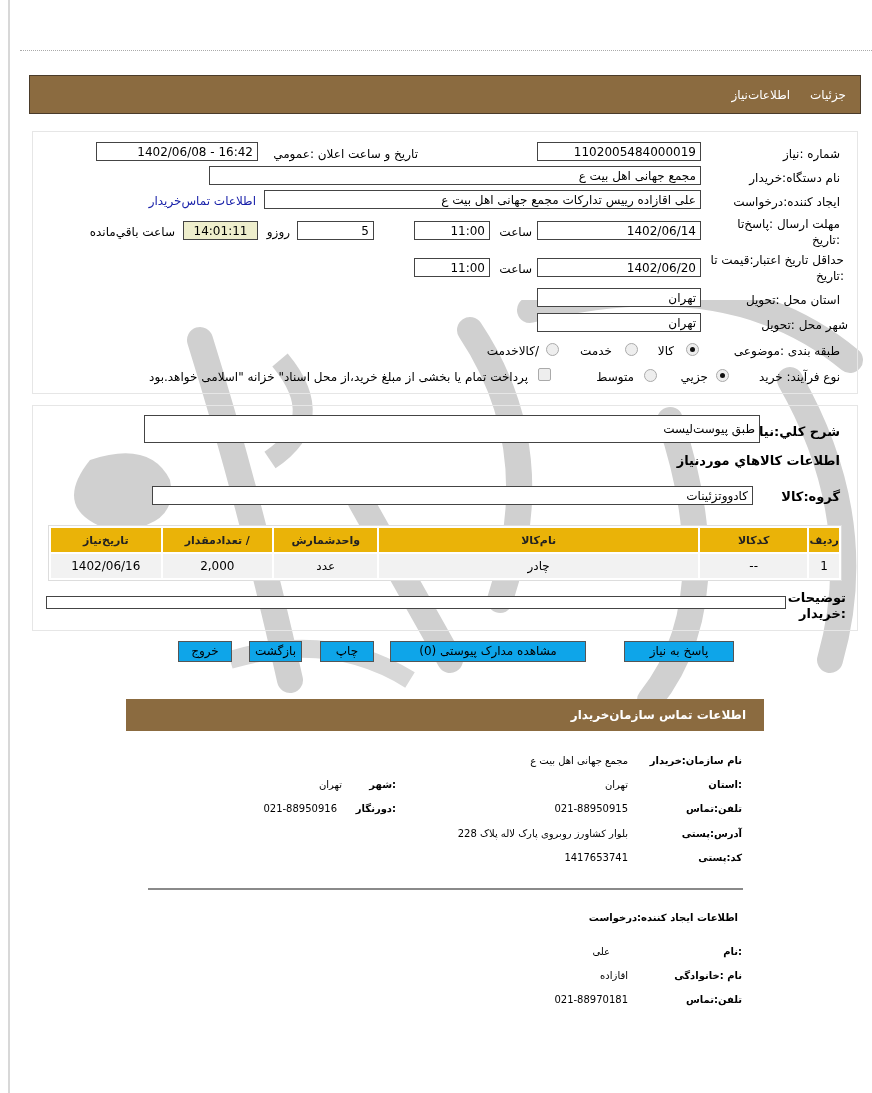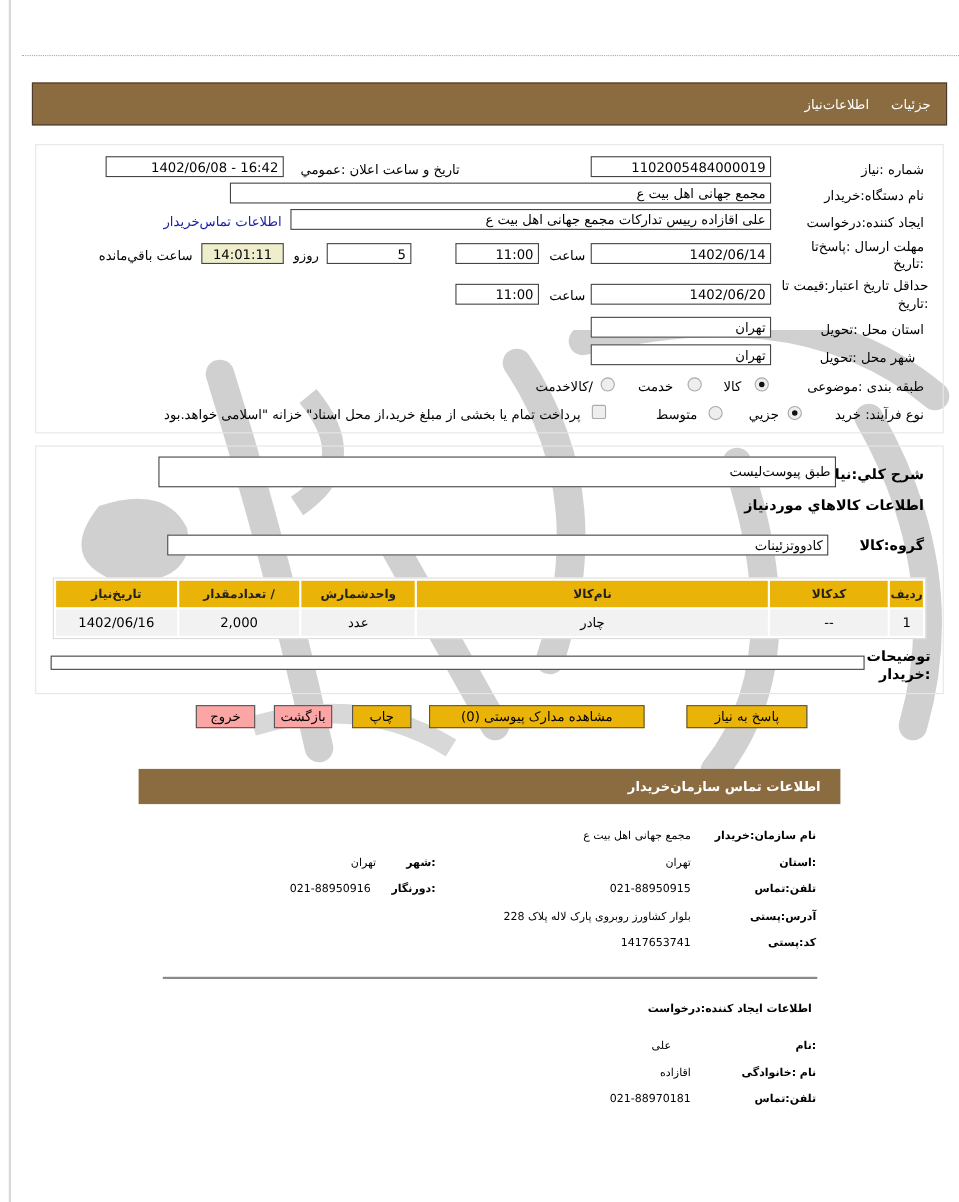--- a/index.html
+++ b/index.html
@@ -28,22 +28,22 @@
     .checkbox { position: absolute; width: 13px; height: 13px; border: 1px solid #aaa; background: #eee; border-radius: 2px; z-index: 2; }
 
     .bold { font-weight: bold; }
     .big { font-size: 13px; }
 
     table.items { position: absolute; left: 48px; top: 525px; width: 794px; border-collapse: separate; border-spacing: 2px; background: #fff; border: 1px solid #ddd; direction: rtl; z-index: 2; font-size: 11px; }
     table.items th { background: #eab308; color: #222; font-weight: bold; height: 24px; font-size: 11px; }
     table.items td { background: #f2f2f2; height: 24px; text-align: center; font-size: 12px; }
 
     .btn { position: absolute; height: 21px; border: 1px solid #555; font-size: 12px; text-align: center; line-height: 18px; direction: rtl; z-index: 2; cursor: pointer; }
-    .btn.green { background: #eab308; }
-    .btn.pink { background: #fca5a5; }
+    .btn.green { background: #0ea5e9; }
+    .btn.pink { background: #0ea5e9; }
 
     .section-bar { position: absolute; left: 126px; top: 699px; width: 638px; height: 32px; background: #8b6b40; z-index: 2; }
     .section-bar span { position: absolute; right: 18px; top: 9px; color: #fff; font-weight: bold; font-size: 12px; direction: rtl; }
 
     .c-lbl { position: absolute; direction: rtl; font-weight: bold; font-size: 10px; color: #000; white-space: nowrap; z-index: 2; }
     .c-val { position: absolute; direction: rtl; font-size: 10px; color: #000; white-space: nowrap; z-index: 2; }
     .c-val.ltr { direction: ltr; }
     .hr2 { position: absolute; left: 148px; top: 888px; width: 595px; height: 2px; background: #8a8a8a; z-index: 2; }
   </style>
 </head>
@@ -98,21 +98,21 @@
 <span class="lbl" style="right:697px; top:225px;">ساعت باقي‌مانده</span>
 
 <span class="lbl" style="right:28px; top:252px; width:140px; white-space:normal; line-height:16px;">حداقل تاریخ اعتبار:قیمت تا :تاریخ</span>
 <div class="box ltrval" style="left:537px; top:258px; width:164px;">1402/06/20</div>
 <span class="lbl" style="right:340px; top:262px;">ساعت</span>
 <div class="box ltrval" style="left:414px; top:258px; width:76px;">11:00</div>
 
 <span class="lbl" style="right:32px; top:293px;">استان محل :تحویل</span>
 <div class="box" style="left:537px; top:288px; width:164px;">تهران</div>
 
-<span class="lbl" style="right:40px; top:318px;">شهر محل :تحویل</span>
+<span class="lbl" style="right:24px; top:318px;">شهر محل :تحویل</span>
 <div class="box" style="left:537px; top:313px; width:164px;">تهران</div>
 
 <span class="lbl" style="right:32px; top:344px;">طبقه بندی :موضوعی</span>
 <div class="radio on" style="left:686px; top:343px;"></div>
 <span class="lbl" style="right:198px; top:344px;">کالا</span>
 <div class="radio" style="left:625px; top:343px;"></div>
 <span class="lbl" style="right:260px; top:344px;">خدمت</span>
 <div class="radio" style="left:546px; top:343px;"></div>
 <span class="lbl" style="right:333px; top:344px;">/کالاخدمت</span>
 

